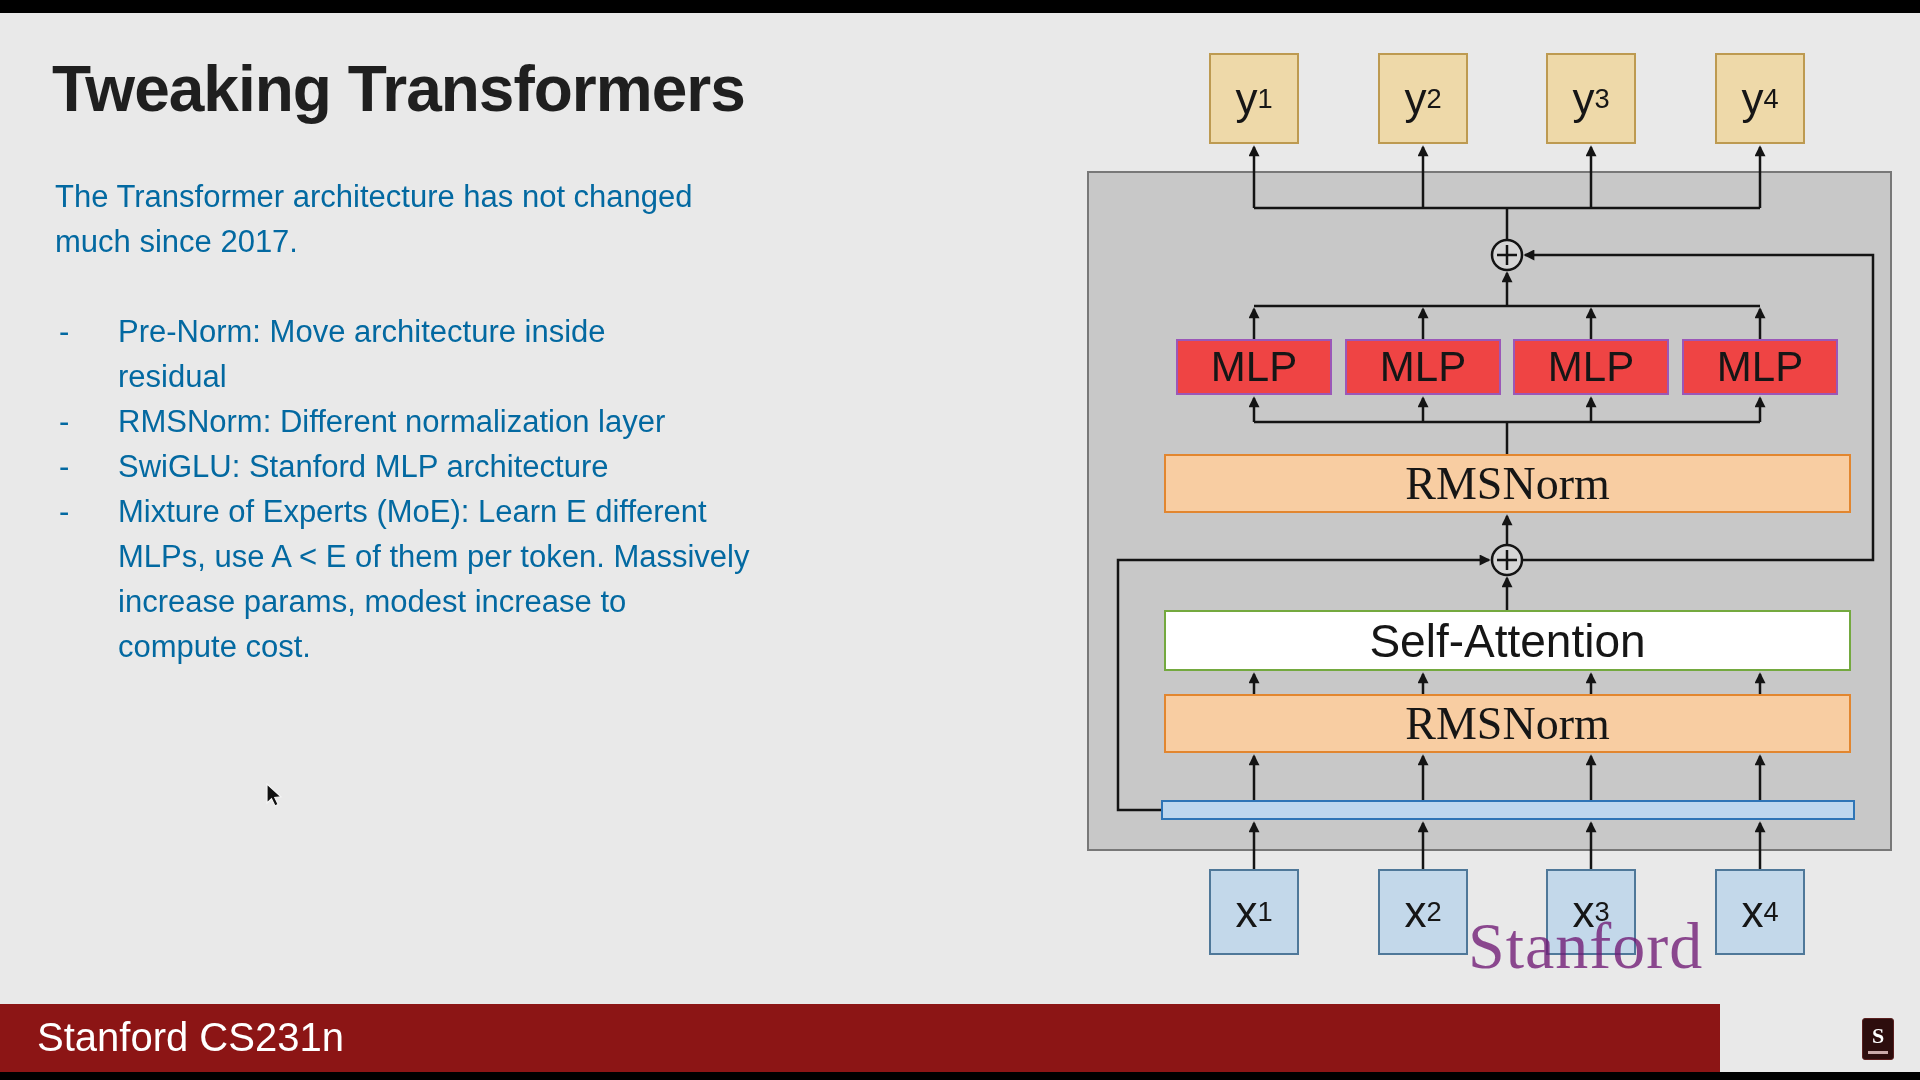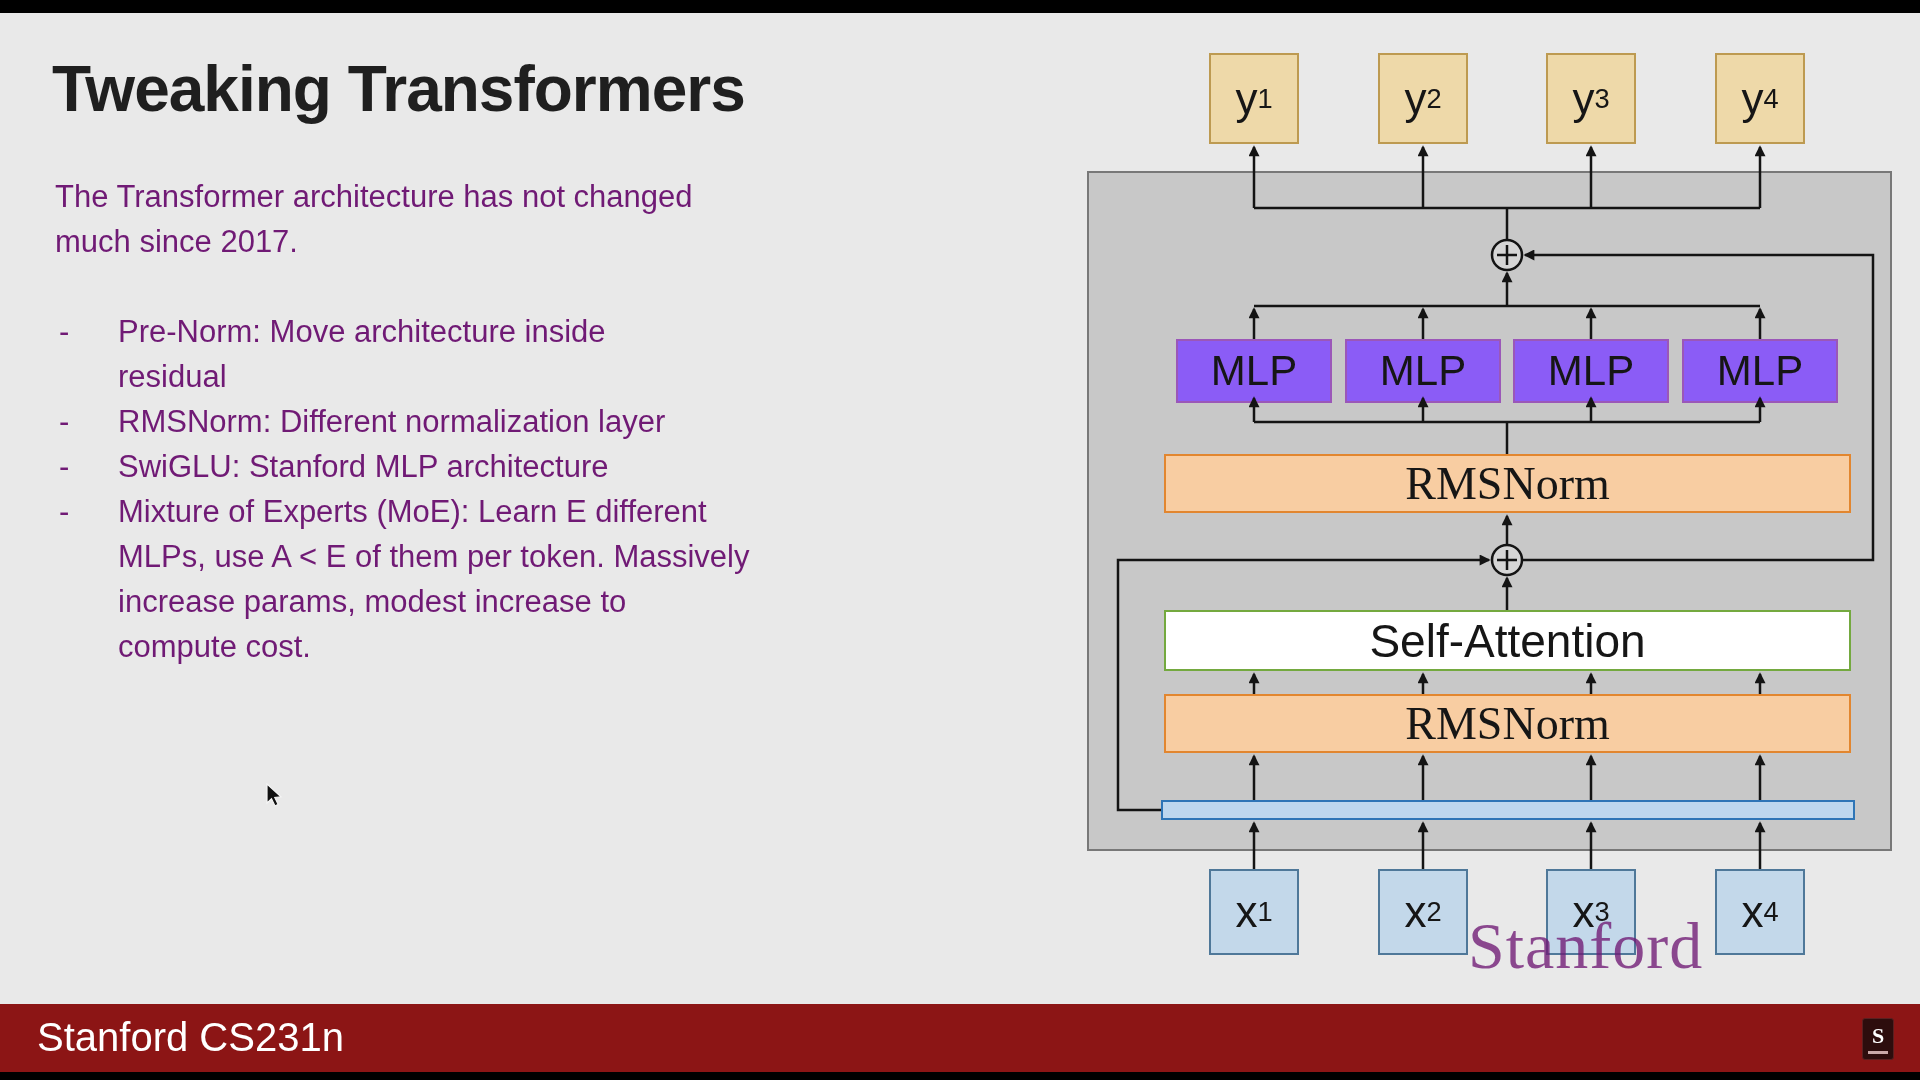--- a/index.html
+++ b/index.html
@@ -16,60 +16,60 @@
   #lb-bottom { top:1072px; height:8px; }
 
   
   .title {
     position:absolute; left:52px; top:52px;
     font-size:64px; font-weight:700; letter-spacing:-1px; color:#1f1f1f;
     white-space:pre-line;
   }
   .textcol {
     position:absolute; left:55px; top:174px; width:800px;
-    font-size:31px; line-height:45px; color:#701a75;
+    font-size:31px; line-height:45px; color:#0369a1;
   }
   .para { white-space:pre-line; }
   .para.intro { margin-bottom:45px; }
   .bullet { position:relative; padding-left:63px; }
   .bullet .dash { position:absolute; left:4px; top:0; }
   .bullet .btext { white-space:pre-line; display:block; }
 
   
   .dbox {
     position:absolute; display:flex; align-items:center; justify-content:center;
     z-index:2; color:#161616;
   }
   sub { font-size:0.62em; vertical-align:-0.28em; }
 
   #gray-block {
     position:absolute; left:1087px; top:171px; width:805px; height:680px;
     background:#c8c8c8; border:2px solid #787878; z-index:1;
   }
   .ybox { width:90px; height:91px; top:53px; background:#eed9a9; border:2px solid #bd9a51; font-size:44px; }
   .xbox { width:90px; height:86px; top:869px; background:#c3d8ea; border:2px solid #4f7899; font-size:44px; }
-  .mlp  { width:156px; height:64px; top:339px; background:#8b5cf6; border:2px solid #9b57b8; font-size:42px; }
+  .mlp  { width:156px; height:56px; top:339px; background:#ef4444; border:2px solid #9b57b8; font-size:42px; }
   .wide { left:1164px; width:687px; }
   .orange { background:#f8cda2; border:2px solid #e2862f; font-size:46px;font-family:Liberation Serif, serif; }
   .green  { background:#ffffff; border:2px solid #74a93f; font-size:46px; }
   #embed-bar {
     position:absolute; left:1161px; top:800px; width:694px; height:20px;
     background:#bdd7ee; border:2px solid #2e75b6; z-index:2;
   }
   #diagram-svg { position:absolute; left:0; top:0; z-index:3; pointer-events:none; }
 
   .watermark {
     position:absolute; left:1468px; top:908px; z-index:4;
     font-family:"Liberation Serif", serif; font-size:66px;
     color:#701a75; opacity:0.78; letter-spacing:1px;
   }
 
   
   .footer {
-    position:absolute; left:0; top:1004px; width:1920px; height:68px;
+    position:absolute; left:0; top:1004px; width:1720px; height:68px;
     background:#8c1515; z-index:6;
   }
   .footer .course {
     position:absolute; left:37px; top:0; line-height:66px;
     color:#ffffff; font-size:40px; font-weight:400;
   }
   .footer .logo {
     position:absolute; left:1862px; top:14px; width:32px; height:42px;
     background:#2d0d0d; border:1px solid #5a2020; border-radius:3px;
     display:flex; flex-direction:column; align-items:center; justify-content:center;

